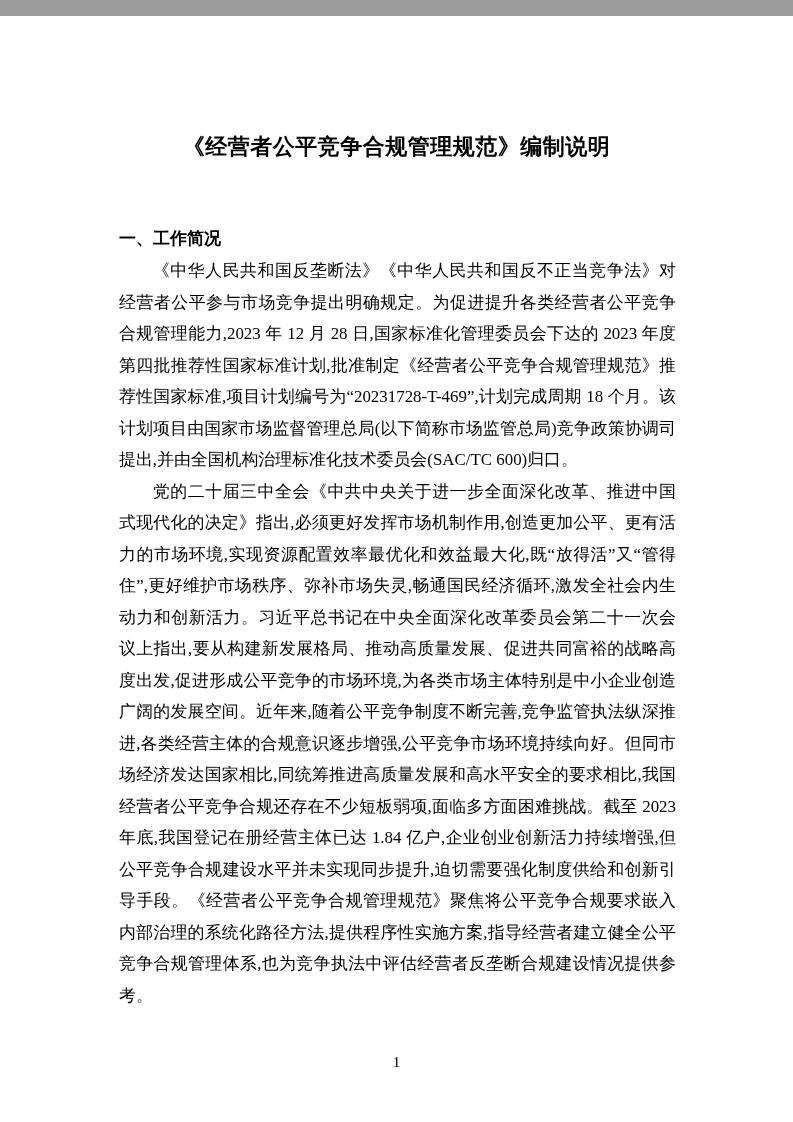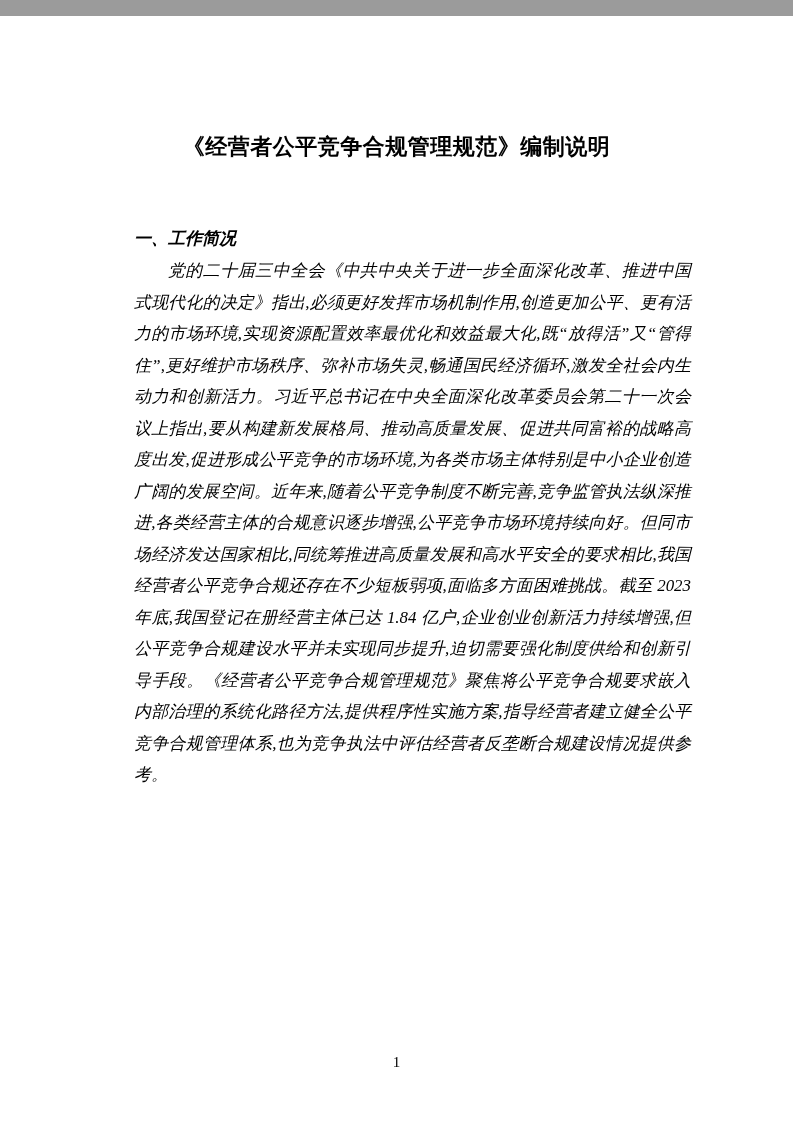--- a/index.html
+++ b/index.html
@@ -26,24 +26,23 @@
     text-align: center;
     font-family: "Liberation Sans", "DejaVu Sans", sans-serif;
     font-weight: 900;
     font-size: 22px;
     line-height: 30px;
     letter-spacing: 0.5px;
   }
   .content {
     position: absolute;
     top: 206px;
-    left: 134px;
+    left: 119px;
     width: 557px;
     font-size: 16.9px;
-    font-style: italic;
   }
   .h-sec {
     margin: 0;
     font-size: 17px;
     font-weight: bold;
     line-height: 33px;
   }
   .h-sub {
     margin: 0;
     font-size: 17px;
@@ -73,20 +72,21 @@
 
 <div class="page">
 
   <h1 class="doc-title">《经营者公平竞争合规管理规范》编制说明</h1>
 
   <div class="content">
 
     <h2 class="h-sec">一、工作简况</h2>
 
 
+    <p class="para">《中华人民共和国反垄断法》《中华人民共和国反不正当竞争法》对经营者公平参与市场竞争提出明确规定。为促进提升各类经营者公平竞争合规管理能力,2023 年 12 月 28 日,国家标准化管理委员会下达的 2023 年度第四批推荐性国家标准计划,批准制定《经营者公平竞争合规管理规范》推荐性国家标准,项目计划编号为“20231728-T-469”,计划完成周期 18 个月。该计划项目由国家市场监督管理总局(以下简称市场监管总局)竞争政策协调司提出,并由全国机构治理标准化技术委员会(SAC/TC 600)归口。</p>
 
 
     <p class="para">党的二十届三中全会《中共中央关于进一步全面深化改革、推进中国式现代化的决定》指出,必须更好发挥市场机制作用,创造更加公平、更有活力的市场环境,实现资源配置效率最优化和效益最大化,既“放得活”又“管得住”,更好维护市场秩序、弥补市场失灵,畅通国民经济循环,激发全社会内生动力和创新活力。习近平总书记在中央全面深化改革委员会第二十一次会议上指出,要从构建新发展格局、推动高质量发展、促进共同富裕的战略高度出发,促进形成公平竞争的市场环境,为各类市场主体特别是中小企业创造广阔的发展空间。近年来,随着公平竞争制度不断完善,竞争监管执法纵深推进,各类经营主体的合规意识逐步增强,公平竞争市场环境持续向好。但同市场经济发达国家相比,同统筹推进高质量发展和高水平安全的要求相比,我国经营者公平竞争合规还存在不少短板弱项,面临多方面困难挑战。截至 2023 年底,我国登记在册经营主体已达 1.84 亿户,企业创业创新活力持续增强,但公平竞争合规建设水平并未实现同步提升,迫切需要强化制度供给和创新引导手段。《经营者公平竞争合规管理规范》聚焦将公平竞争合规要求嵌入内部治理的系统化路径方法,提供程序性实施方案,指导经营者建立健全公平竞争合规管理体系,也为竞争执法中评估经营者反垄断合规建设情况提供参考。</p>
 
   </div>
 
   <div class="footer-pagenum">1</div>
 
 </div>
 

